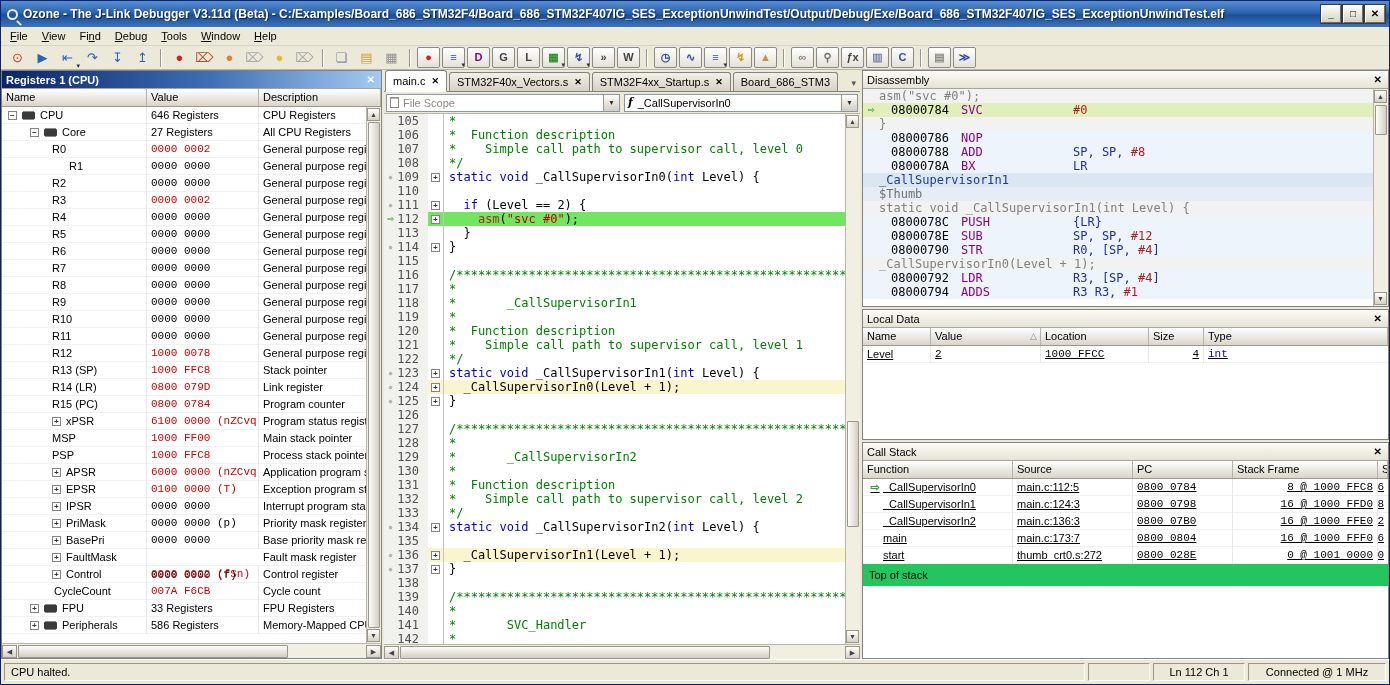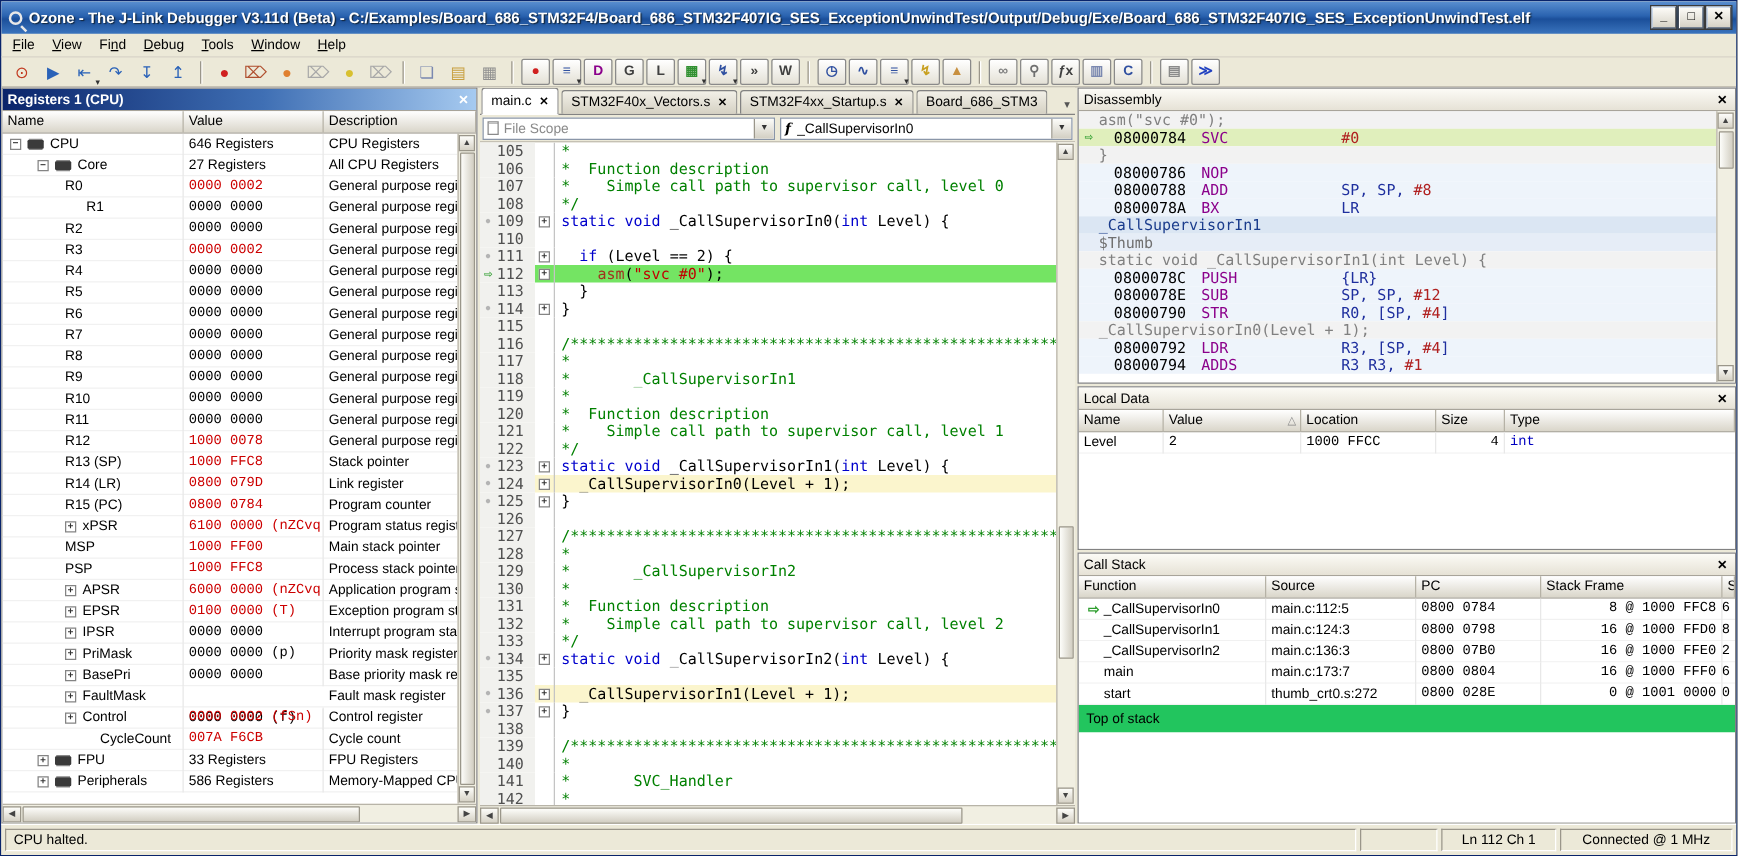--- a/index.html
+++ b/index.html
@@ -100,21 +100,21 @@
   .dline.instr{background:#eef4fb;}
   .dline.lbl{background:#dbe6f3;color:#1a3c8c;}
   .dline.sub{background:#e6edf7;color:#707070;}
   .dline.dhl{background:#e0efbc;}
   .dmark{width:16px;flex:0 0 auto;text-align:center;color:#2f9e2f;font-weight:bold;font-size:11px;}
   .daddr{width:82px;flex:0 0 auto;color:#000;text-align:center;}
   .dmn{width:112px;flex:0 0 auto;color:#8b008b;}
   .dops .reg{color:#1f2f9e;}
   .dops .imm{color:#b02020;}
   .localdata{height:131px;flex:0 0 auto;}
-  .ldrow,.csrow{display:flex;height:17px;align-items:center;border-bottom:1px solid #f1f1f1;background:#fff;}
+  .ldrow,.csrow{display:flex;height:17px;align-items:center;border-bottom:1px solid #f1f1f1;background:#fff;text-decoration:underline;}
   .tcell{height:17px;display:flex;align-items:center;padding:0 4px;border-right:1px solid #e8e8e8;overflow:hidden;white-space:nowrap;}
   .right-al{justify-content:flex-end;}
   .type{color:#0000c0;}
   .sortmark{position:absolute;right:3px;top:3px;color:#8a8a8a;font-size:9px;}
   .callstack{flex:1;}
   .csfoot{padding:5px 6px;background:#22c55e;}
   .csarrow{color:#2f9e2f;font-weight:bold;width:16px;display:inline-block;text-align:center;flex:0 0 auto;}
   .filler{flex:1;background:#fff;}
   
   .statusbar{height:25px;flex:0 0 auto;display:flex;align-items:center;gap:3px;padding:3px 3px;background:#ece9d8;border-top:1px solid #fff;}
@@ -537,21 +537,21 @@
               <div class="rcell" style="width: 145px; padding-left: 50px;">
                 <span class="expbox">+</span>
                 <span>Control</span>
               </div>
               <div class="rcell" style="width: 112px;">
                 <span class="mono red">0000 0002  (fSn)</span>
               </div>
               <div class="rcell" style="flex: 1 1 0%; border-right: none;">Control register</div>
             </div>
             <div class="rrow">
-              <div class="rcell" style="width: 145px; padding-left: 78px;">
+              <div class="rcell" style="width: 145px; padding-left: 52px;">
                 <span>CycleCount</span>
               </div>
               <div class="rcell" style="width: 112px;">
                 <span class="mono red">007A F6CB</span>
               </div>
               <div class="rcell" style="flex: 1 1 0%; border-right: none;">Cycle count</div>
             </div>
             <div class="rrow">
               <div class="rcell" style="width: 145px; padding-left: 28px;">
                 <span class="expbox">+</span>

